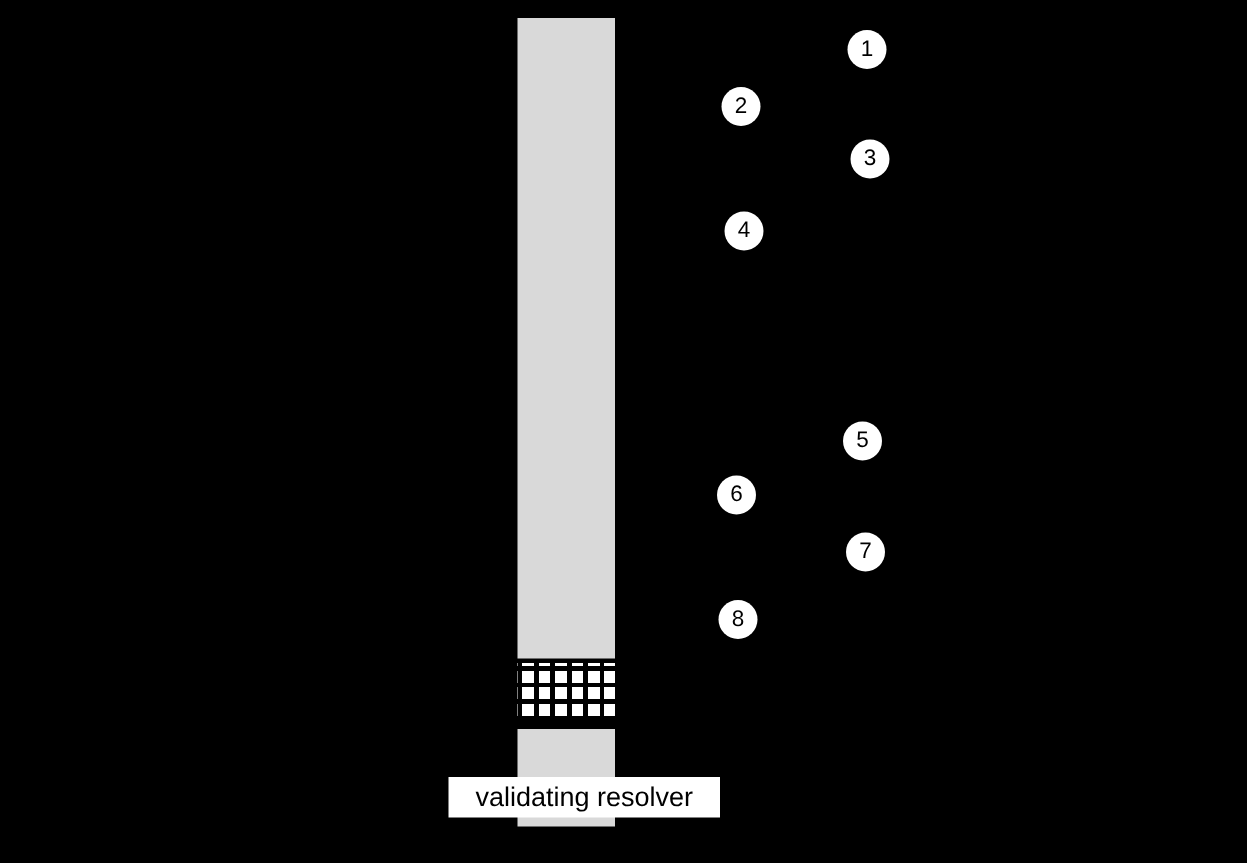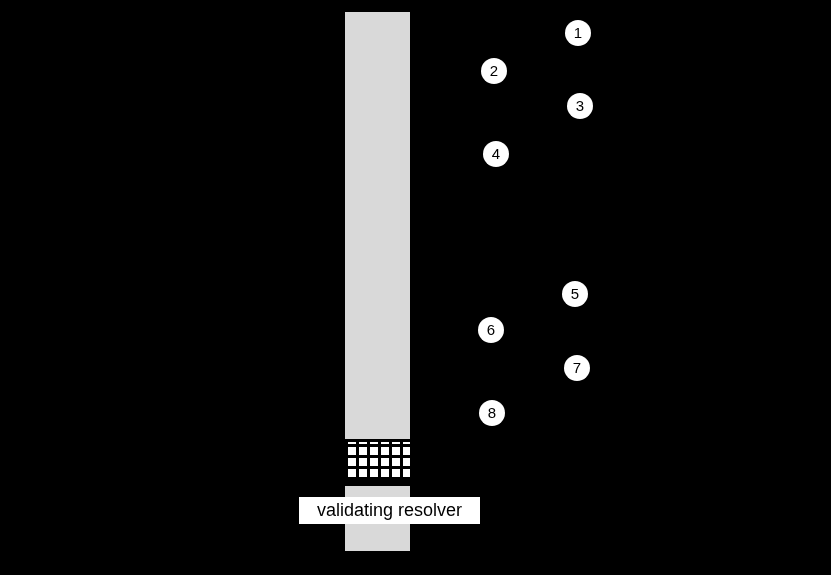--- a/index.html
+++ b/index.html
@@ -43,21 +43,21 @@
       left: 345px;
       top: 486px;
       width: 65px;
       height: 65px;
       background: #d9d9d9;
     }
     
     .resolver-label {
       position: absolute;
       left: 299px;
-      top: 497px;
+      top: 518px;
       width: 181px;
       height: 27px;
       background: #ffffff;
       color: #000000;
       font-size: 18px;
       line-height: 27px;
       text-align: center;
       white-space: nowrap;
     }
     

